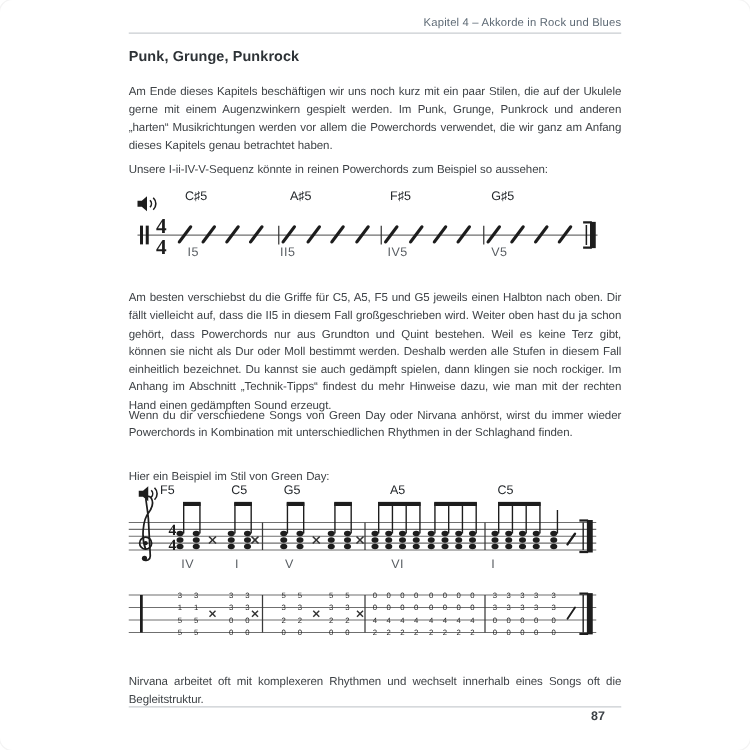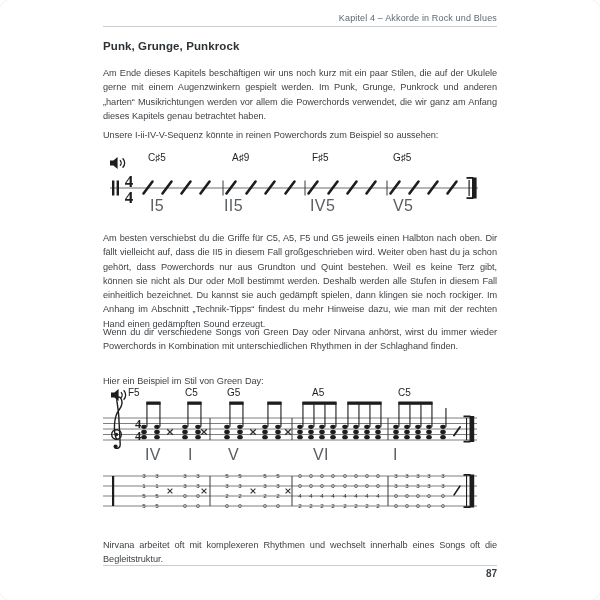--- a/index.html
+++ b/index.html
@@ -37,26 +37,26 @@
   .example svg{position:absolute;left:0;top:0;}
   .speaker{position:absolute;}
   #ex1 .speaker{left:9px;top:8px;}
   #ex2 .speaker{left:10px;top:2px;}
   .chord-label{
     position:absolute;font-size:10px;color:#212529;white-space:nowrap;
   }
   #ex1 .chord-label{top:4px;}
   #ex2 .chord-label{top:1px;}
   .numeral{
-    position:absolute;font-size:16px;color:#595e63;white-space:nowrap;letter-spacing:.4px;
+    position:absolute;font-size:10px;color:#595e63;white-space:nowrap;letter-spacing:.4px;
   }
   #ex1 .numeral{top:49px;}
   #ex2 .numeral{top:60px;}
   .page-number{
-    position:absolute;top:568px;left:103px;width:394px;text-align:right;
+    position:absolute;top:568px;left:90px;width:394px;text-align:right;
     font-size:10px;font-weight:bold;color:#3b4045;
   }
 </style>
 </head>
 <body>
 
 <div class="page">
 
   <div class="header-label">Kapitel 4 – Akkorde in Rock und Blues</div>
   <div class="rule header-rule"></div>
@@ -98,21 +98,21 @@
         <rect x="366.5" y="49.2" width="7" height="1.8" fill="#1d1d1d"></rect>
       </svg>
     <span class="speaker">
       <svg width="19" height="14" viewBox="0 0 19 14">
         <path d="M1,4.6 h3.4 L8.6,1 v12 L4.4,9.4 H1 z" fill="#1d1d1d"></path>
         <path d="M11,4.2 a4,4 0 0 1 0,5.6" stroke="#1d1d1d" fill="none" stroke-width="1.3"></path>
         <path d="M13.6,2.2 a6.6,6.6 0 0 1 0,9.6" stroke="#1d1d1d" fill="none" stroke-width="1.3"></path>
       </svg>
     </span>
     <span class="chord-label" style="left:48px">C♯5</span>
-    <span class="chord-label" style="left:132px">A♯9</span>
+    <span class="chord-label" style="left:132px">A♯5</span>
     <span class="chord-label" style="left:212px">F♯5</span>
     <span class="chord-label" style="left:293px">G♯5</span>
     <span class="numeral" style="left:50px">I5</span>
     <span class="numeral" style="left:124px">II5</span>
     <span class="numeral" style="left:210px">IV5</span>
     <span class="numeral" style="left:293px">V5</span>
   </div>
 
   <p class="para" id="p-shift">Am besten verschiebst du die Griffe für C5, A5, F5 und G5 jeweils einen Halbton nach oben. Dir fällt vielleicht auf, dass die II5 in diesem Fall großgeschrieben wird. Weiter oben hast du ja schon gehört, dass Powerchords nur aus Grundton und Quint bestehen. Weil es keine Terz gibt, können sie nicht als Dur oder Moll bestimmt werden. Deshalb werden alle Stufen in diesem Fall einheitlich bezeichnet. Du kannst sie auch gedämpft spielen, dann klingen sie noch rockiger. Im Anhang im Abschnitt „Technik-Tipps“ findest du mehr Hinweise dazu, wie man mit der rechten Hand einen gedämpften Sound erzeugt.</p>
   <p class="para single" id="p-gd">Hier ein Beispiel im Stil von Green Day:</p>

